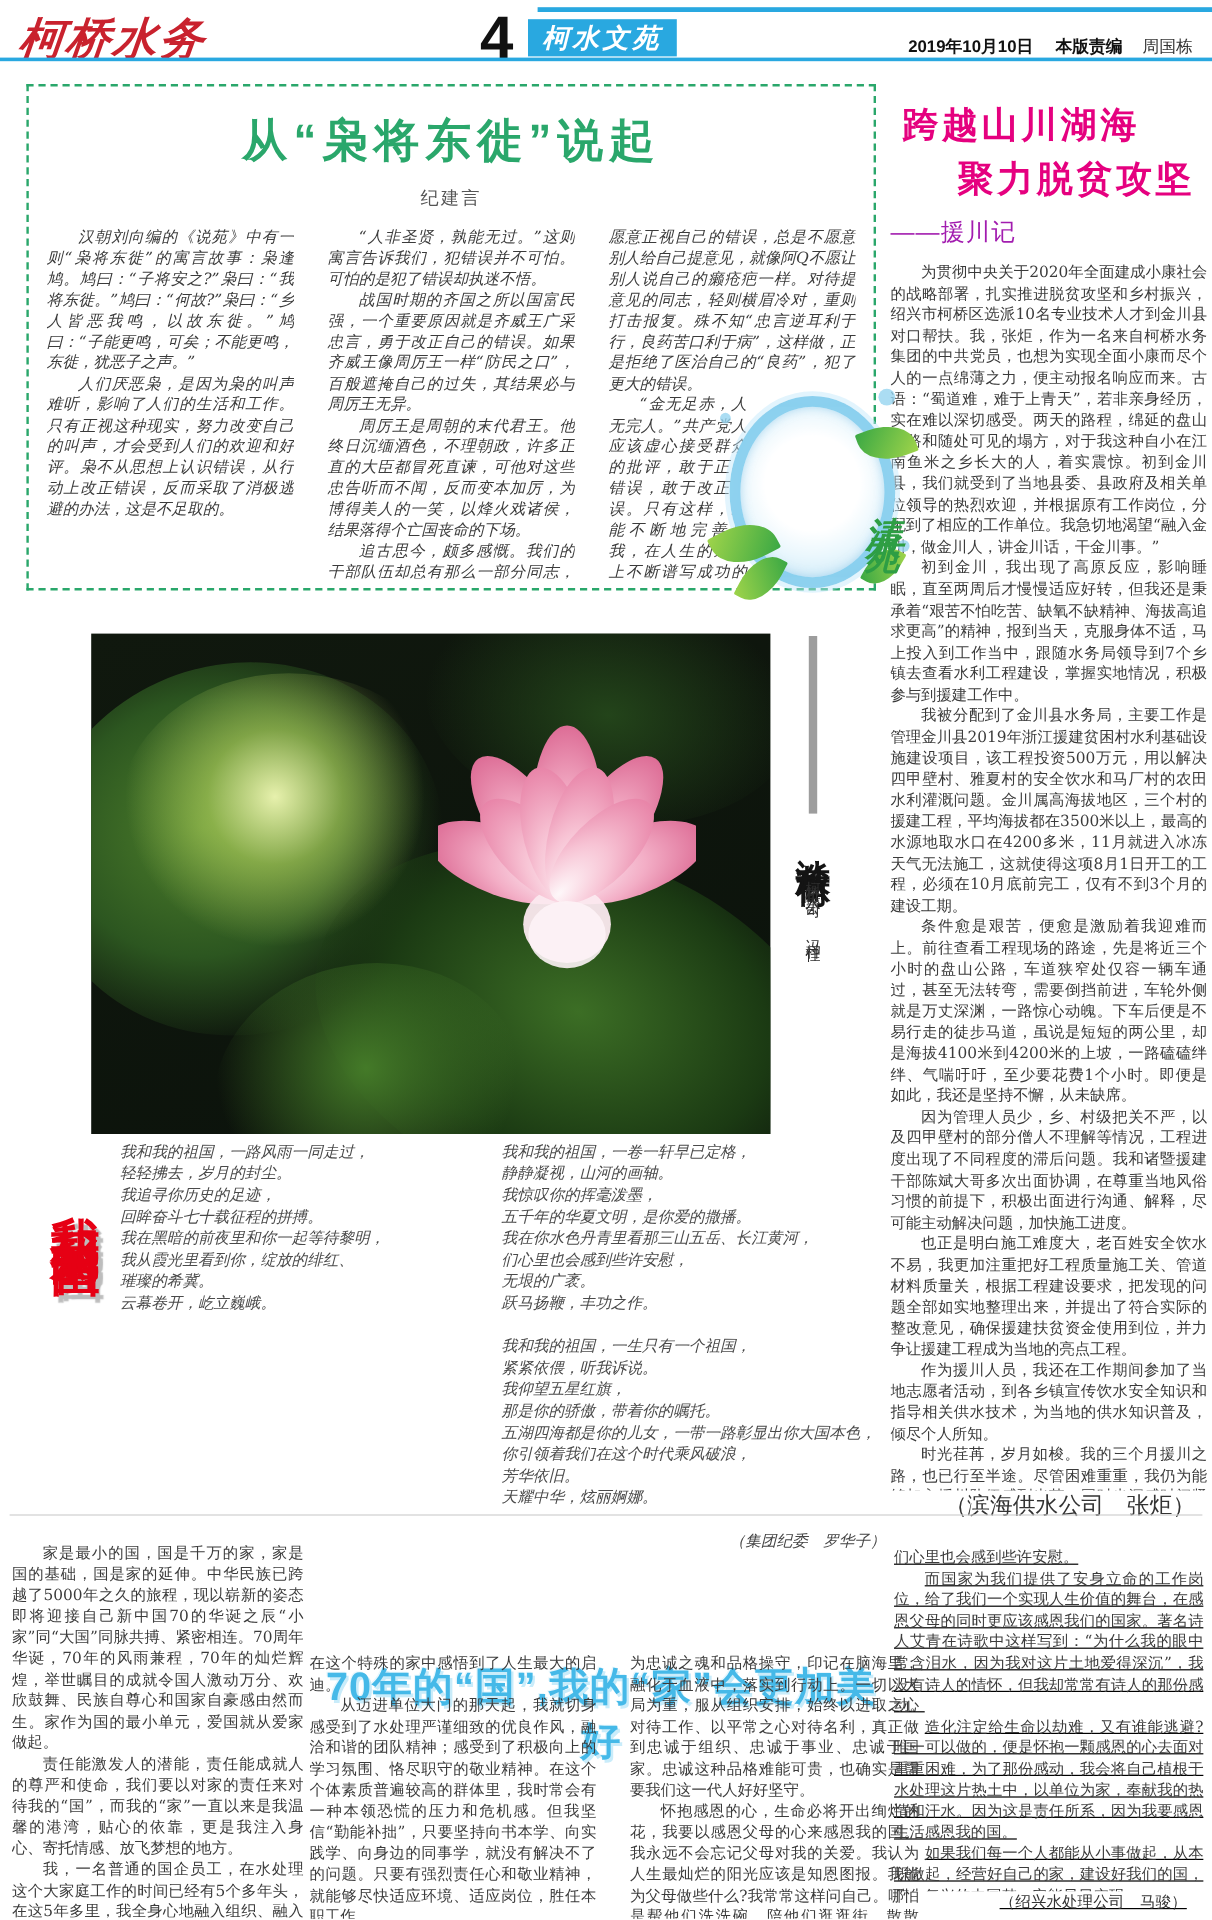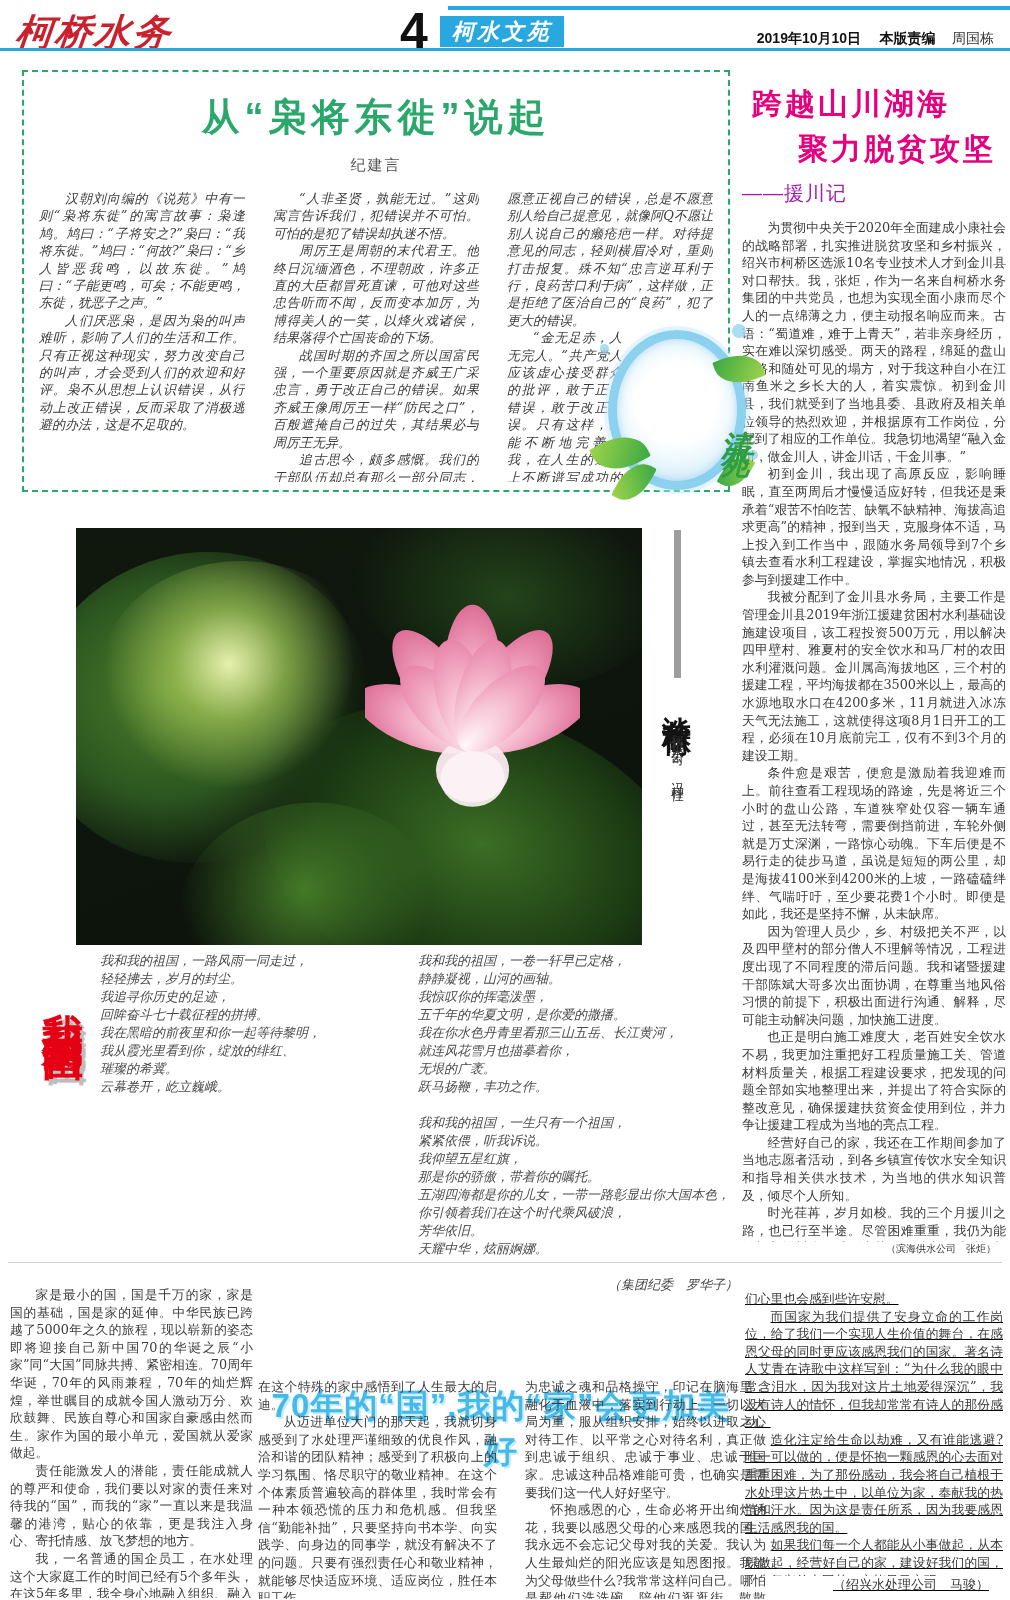--- a/index.html
+++ b/index.html
@@ -80,21 +80,21 @@
 
   
   .aid{position:absolute;left:742px;top:84px;width:264px;height:1180px;display:flex;flex-direction:column;}
   .aid-t1{font-size:30px;font-weight:900;color:var(--magenta,#e5007f);font-family:"Liberation Sans",sans-serif;
     letter-spacing:3px;padding-left:10px;}
   .aid-t2{font-size:30px;font-weight:900;color:var(--magenta,#e5007f);font-family:"Liberation Sans",sans-serif;
     letter-spacing:3px;padding-left:56px;margin-top:4px;}
   .aid-sub{font-size:20px;color:#a21caf;text-align:left;margin:10px 0 12px 0;
     font-family:"Liberation Sans",sans-serif;letter-spacing:1px;}
   .aid-paras{flex:1;overflow:hidden;font-size:12.5px;line-height:17px;text-align:justify;color:#3c3c3c;}
-  .aid-attr{height:22px;text-align:right;padding-right:10px;font-size:10px;color:#333;}
+  .aid-attr{height:22px;text-align:right;padding-right:10px;font-size:19px;color:#333;}
 
   
   .poem-title{position:absolute;left:36px;top:980px;writing-mode:vertical-rl;font-size:41px;font-weight:900;
     color:var(--red2,#e60014);letter-spacing:6px;font-family:"Liberation Sans",sans-serif;
     text-shadow:4px 5px 1px #bdbdbd;}
   .poem-col{position:absolute;top:952px;font-size:13px;line-height:18px;color:#4a4a4a;font-style:italic;}
   .poem-left{left:100px;width:320px;}
   .poem-right{left:418px;width:334px;}
   .stanza{margin-bottom:18px;}
   .pline{white-space:normal;}
@@ -136,22 +136,22 @@
   <div class="fablebox">
     <div class="fable-title">从“枭将东徙”说起</div>
     <div class="fable-byline">纪建言</div>
     <div class="fable-cols">
       <div class="fcol">
           <p>汉朝刘向编的《说苑》中有一则“枭将东徙”的寓言故事：枭逢鸠。鸠曰：“子将安之?”枭曰：“我将东徙。”鸠曰：“何故?”枭曰：“乡人皆恶我鸣，以故东徙。”鸠曰：“子能更鸣，可矣；不能更鸣，东徙，犹恶子之声。”</p>
           <p>人们厌恶枭，是因为枭的叫声难听，影响了人们的生活和工作。只有正视这种现实，努力改变自己的叫声，才会受到人们的欢迎和好评。枭不从思想上认识错误，从行动上改正错误，反而采取了消极逃避的办法，这是不足取的。</p>
         </div>
       <div class="fcol">
           <p>“人非圣贤，孰能无过。”这则寓言告诉我们，犯错误并不可怕。可怕的是犯了错误却执迷不悟。</p>
+          <p>战国时期的齐国之所以国富民强，一个重要原因就是齐威王广采忠言，勇于改正自己的错误。如果齐威王像周厉王一样“防民之口”，百般遮掩自己的过失，其结果必与周厉王无异。</p>
           <p>周厉王是周朝的末代君王。他终日沉缅酒色，不理朝政，许多正直的大臣都冒死直谏，可他对这些忠告听而不闻，反而变本加厉，为博得美人的一笑，以烽火戏诸侯，结果落得个亡国丧命的下场。</p>
-          <p>战国时期的齐国之所以国富民强，一个重要原因就是齐威王广采忠言，勇于改正自己的错误。如果齐威王像周厉王一样“防民之口”，百般遮掩自己的过失，其结果必与周厉王无异。</p>
           <p>追古思今，颇多感慨。我们的干部队伍却总有那么一部分同志，总是喜欢想方设法回避自己的错误，总是那么不</p>
         </div>
       <div class="fcol fcol3 cont">
           <p>愿意正视自己的错误，总是不愿意别人给自己提意见，就像阿Q不愿让别人说自己的癞疮疤一样。对待提意见的同志，轻则横眉冷对，重则打击报复。殊不知“忠言逆耳利于行，良药苦口利于病”，这样做，正是拒绝了医治自己的“良药”，犯了更大的错误。</p>
           <p>“金无足赤，人无完人。”共产党人应该虚心接受群众的批评，敢于正视错误，敢于改正错误。只有这样，才能不断地完善自我，在人生的道路上不断谱写成功的篇章。</p>
         </div>
     </div>
   </div>
 
   <div class="badge">
@@ -215,21 +215,21 @@
     <div class="aid-t1">跨越山川湖海</div>
     <div class="aid-t2">聚力脱贫攻坚</div>
     <div class="aid-sub">——援川记</div>
     <div class="aid-paras bodytext">
         <p>为贯彻中央关于2020年全面建成小康社会的战略部署，扎实推进脱贫攻坚和乡村振兴，绍兴市柯桥区选派10名专业技术人才到金川县对口帮扶。我，张炬，作为一名来自柯桥水务集团的中共党员，也想为实现全面小康而尽个人的一点绵薄之力，便主动报名响应而来。古语：“蜀道难，难于上青天”，若非亲身经历，实在难以深切感受。两天的路程，绵延的盘山公路和随处可见的塌方，对于我这种自小在江南鱼米之乡长大的人，着实震惊。初到金川县，我们就受到了当地县委、县政府及相关单位领导的热烈欢迎，并根据原有工作岗位，分配到了相应的工作单位。我急切地渴望“融入金川，做金川人，讲金川话，干金川事。”</p>
         <p>初到金川，我出现了高原反应，影响睡眠，直至两周后才慢慢适应好转，但我还是秉承着“艰苦不怕吃苦、缺氧不缺精神、海拔高追求更高”的精神，报到当天，克服身体不适，马上投入到工作当中，跟随水务局领导到7个乡镇去查看水利工程建设，掌握实地情况，积极参与到援建工作中。</p>
         <p>我被分配到了金川县水务局，主要工作是管理金川县2019年浙江援建贫困村水利基础设施建设项目，该工程投资500万元，用以解决四甲壁村、雅夏村的安全饮水和马厂村的农田水利灌溉问题。金川属高海拔地区，三个村的援建工程，平均海拔都在3500米以上，最高的水源地取水口在4200多米，11月就进入冰冻天气无法施工，这就使得这项8月1日开工的工程，必须在10月底前完工，仅有不到3个月的建设工期。</p>
         <p>条件愈是艰苦，便愈是激励着我迎难而上。前往查看工程现场的路途，先是将近三个小时的盘山公路，车道狭窄处仅容一辆车通过，甚至无法转弯，需要倒挡前进，车轮外侧就是万丈深渊，一路惊心动魄。下车后便是不易行走的徒步马道，虽说是短短的两公里，却是海拔4100米到4200米的上坡，一路磕磕绊绊、气喘吁吁，至少要花费1个小时。即便是如此，我还是坚持不懈，从未缺席。</p>
         <p>因为管理人员少，乡、村级把关不严，以及四甲壁村的部分僧人不理解等情况，工程进度出现了不同程度的滞后问题。我和诸暨援建干部陈斌大哥多次出面协调，在尊重当地风俗习惯的前提下，积极出面进行沟通、解释，尽可能主动解决问题，加快施工进度。</p>
         <p>也正是明白施工难度大，老百姓安全饮水不易，我更加注重把好工程质量施工关、管道材料质量关，根据工程建设要求，把发现的问题全部如实地整理出来，并提出了符合实际的整改意见，确保援建扶贫资金使用到位，并力争让援建工程成为当地的亮点工程。</p>
-        <p>经营好自己的家，我还在工作期间参加了当地志愿者活动，到各乡镇宣传饮水安全知识和指导相关供水技术，为当地的供水知识普及，倾尽个人所知。</p>
+        <p>作为援川人员，我还在工作期间参加了当地志愿者活动，到各乡镇宣传饮水安全知识和指导相关供水技术，为当地的供水知识普及，倾尽个人所知。</p>
         <p>时光荏苒，岁月如梭。我的三个月援川之路，也已行至半途。尽管困难重重，我仍为能够加入援川队伍感到光荣，同时也深感时间紧迫、责任重大。接下来的日子，我仍将“不忘初心、牢记使命”，勇于担当，扎实工作，尽己所能，促成援建工程，圆满完成任务。同时，也希望以此为契机，加强与当地部门的技术和业务交流，把柯桥水务人的精神留在金川。</p>
       </div>
     <div class="aid-attr">（滨海供水公司　张炬）</div>
   </div>
 
   <div class="poem-title">我和我的祖国</div>
   <div class="poem-col poem-left">
       <div class="stanza">
         <div class="pline">我和我的祖国，一路风雨一同走过，</div>
         <div class="pline">轻轻拂去，岁月的封尘。</div>
@@ -242,21 +242,21 @@
       </div>
     </div>
   <div class="poem-col poem-right">
     <div>
         <div class="stanza">
           <div class="pline">我和我的祖国，一卷一轩早已定格，</div>
           <div class="pline">静静凝视，山河的画轴。</div>
           <div class="pline">我惊叹你的挥毫泼墨，</div>
           <div class="pline">五千年的华夏文明，是你爱的撒播。</div>
           <div class="pline">我在你水色丹青里看那三山五岳、长江黄河，</div>
-          <div class="pline">就连风花雪月也描摹着你，</div>
+          <div class="pline">们心里也会感到些许安慰，</div>
           <div class="pline">无垠的广袤。</div>
           <div class="pline">跃马扬鞭，丰功之作。</div>
         </div>
         <div class="stanza">
           <div class="pline">我和我的祖国，一生只有一个祖国，</div>
           <div class="pline">紧紧依偎，听我诉说。</div>
           <div class="pline">我仰望五星红旗，</div>
           <div class="pline">那是你的骄傲，带着你的嘱托。</div>
           <div class="pline">五湖四海都是你的儿女，一带一路彰显出你大国本色，</div>
           <div class="pline">你引领着我们在这个时代乘风破浪，</div>

